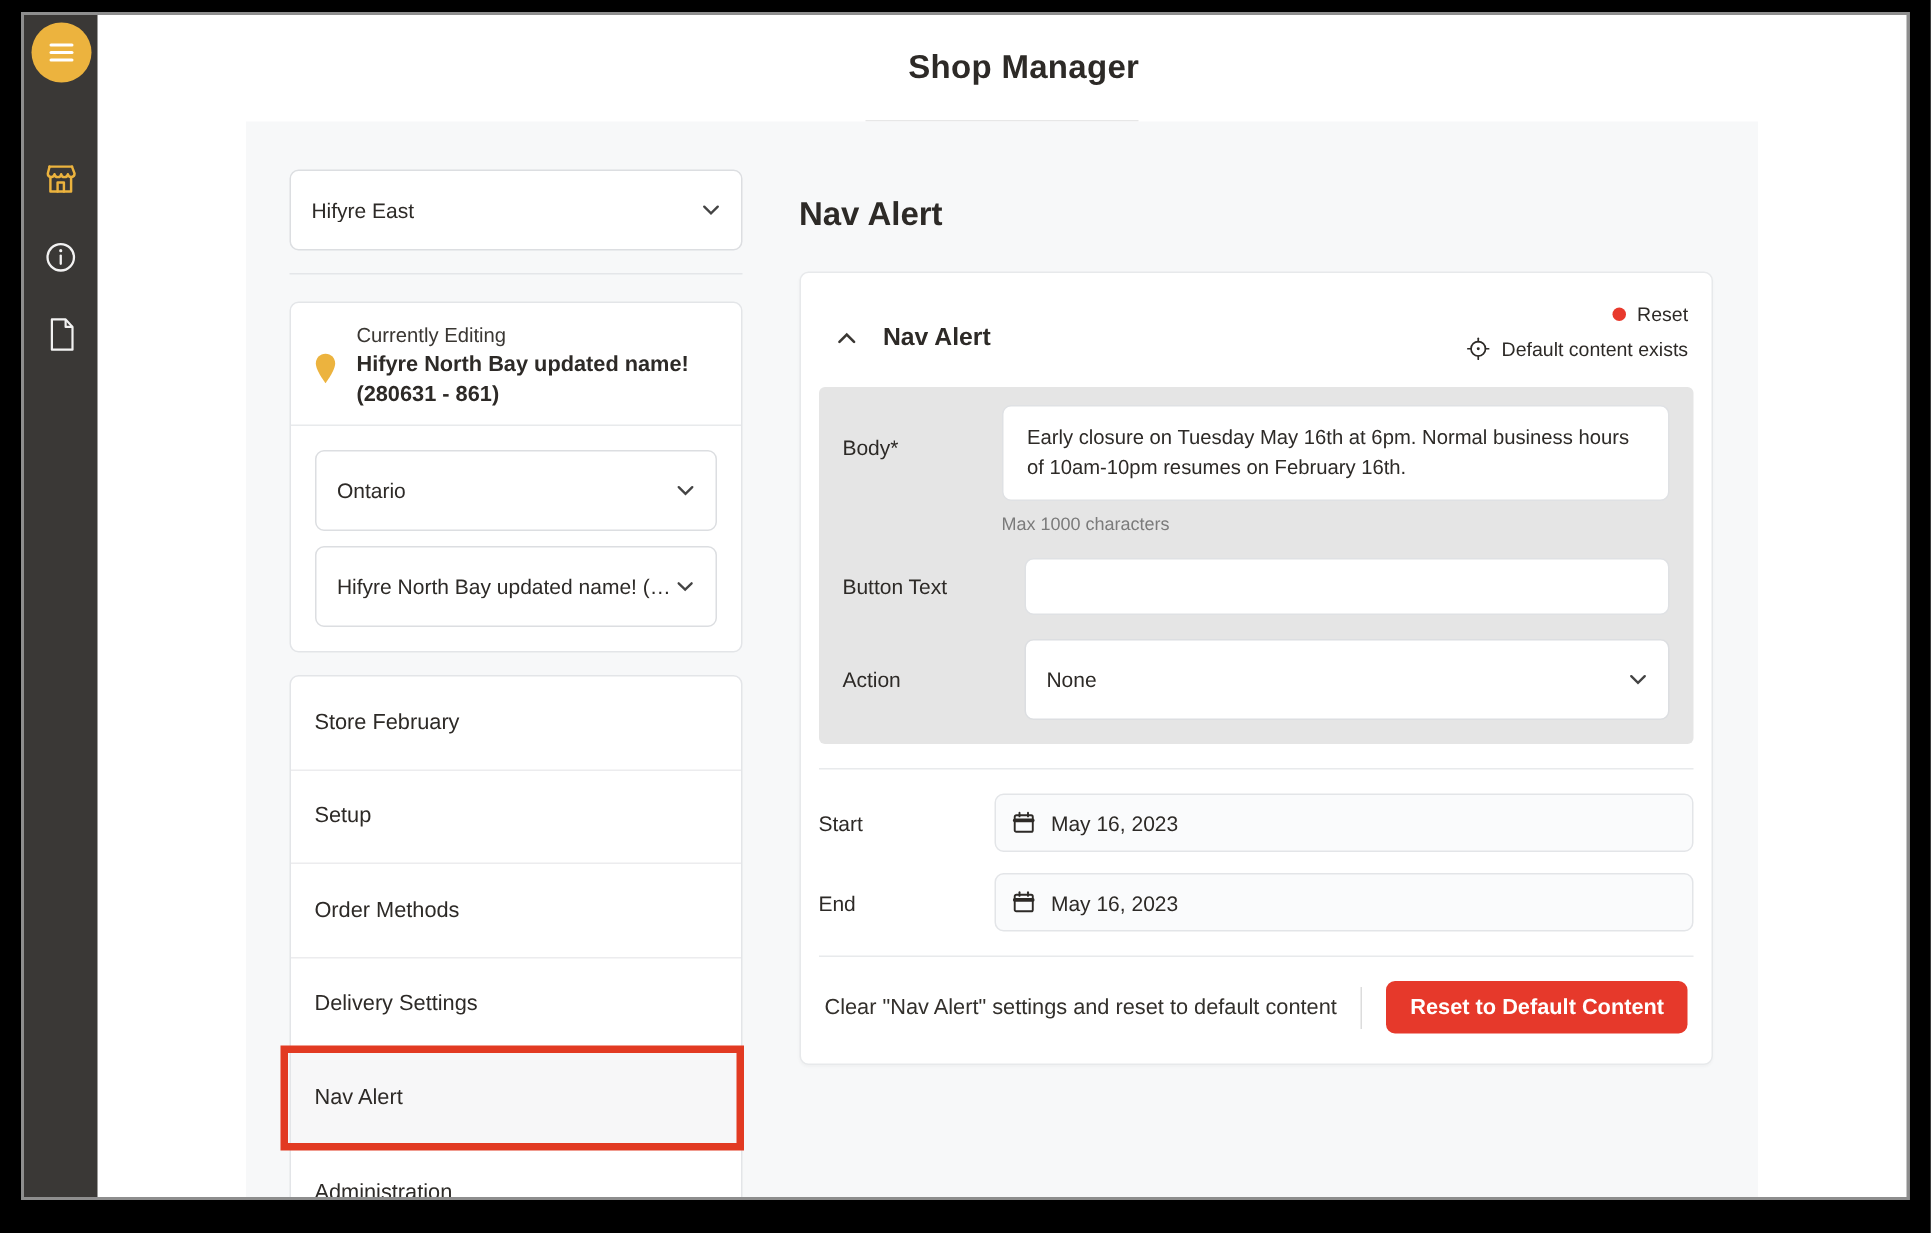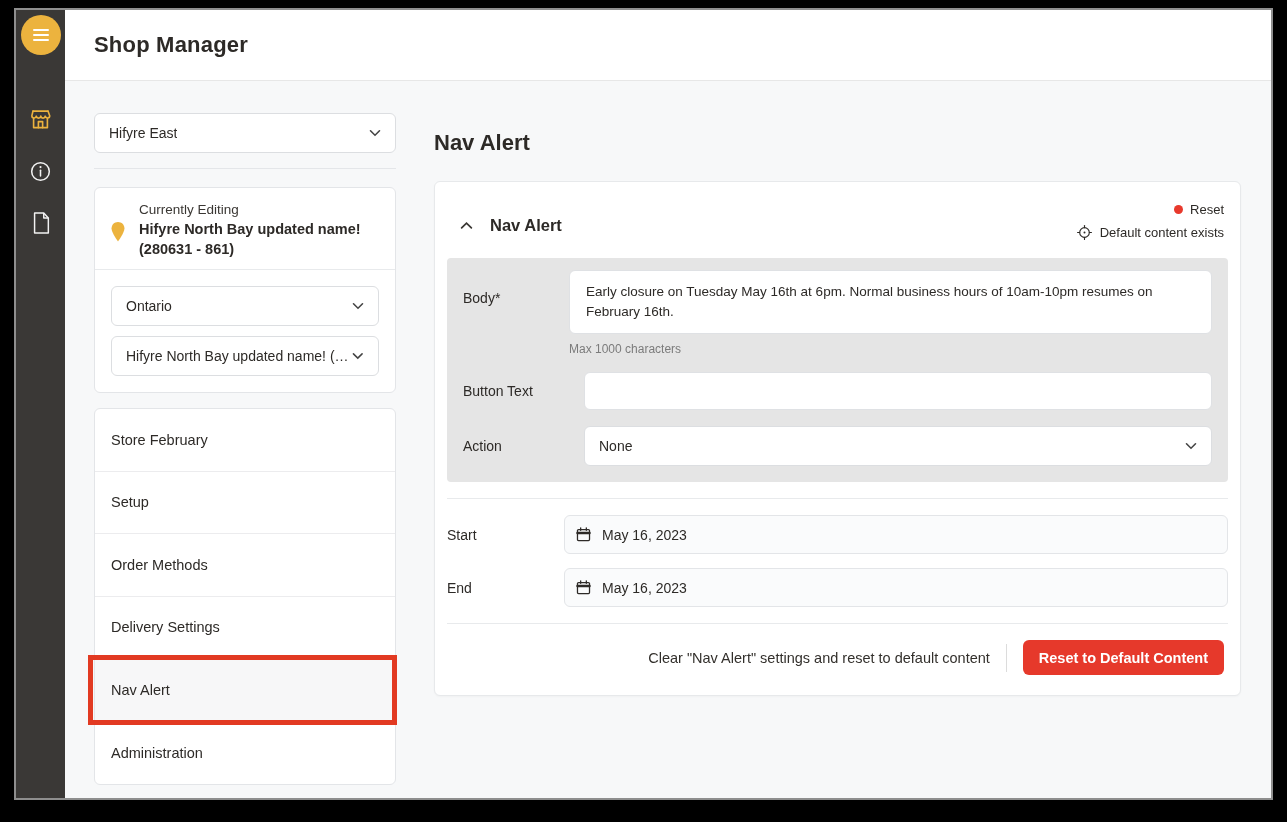--- a/index.html
+++ b/index.html
@@ -11,28 +11,28 @@
   
   .sidebar { width:49px; background:#3a3836; flex-shrink:0; display:flex; flex-direction:column; align-items:center; }
   .hamburger-btn {
     width:40px; height:40px; border-radius:50%; background:#ecb33e; margin-top:5px;
     display:flex; flex-direction:column; align-items:center; justify-content:center; gap:3px; cursor:pointer;
   }
   .hamburger-btn span { display:block; width:16px; height:2px; background:#fff; border-radius:1px; }
   .side-icons { display:flex; flex-direction:column; align-items:center; margin-top:52px; gap:28px; }
   .side-icon { width:24px; height:24px; display:flex; align-items:center; justify-content:center; cursor:pointer; }
   
-  .main-col { flex:1; display:flex; flex-direction:column; min-width:0; }
+  .main-col { flex:1; display:flex; flex-direction:column; min-width:0;align-items:center; }
   .topbar { height:71px; background:#fff; border-bottom:1px solid #e7e7e7; display:flex; align-items:center; padding-left:29px; flex-shrink:0; }
   .topbar h1 { font-size:22px; font-weight:700; color:#2d2a27; letter-spacing:.2px; }
   .content { flex:1; background:#f7f8f9; display:flex; overflow:hidden; }
   
   .left-panel { width:302px; margin-left:29px; flex-shrink:0; }
   .select {
-    background:#fff; border:1px solid #dcdee1; border-radius:6px; height:40px;
+    background:#fff; border:1px solid #dcdee1; border-radius:6px; height:54px;
     display:flex; align-items:center; justify-content:space-between;
     padding:0 14px; font-size:14px; color:#2d2a27; cursor:pointer;
   }
   .select .sel-text { white-space:nowrap; overflow:hidden; text-overflow:ellipsis; }
   .org-select { margin-top:32px; }
   .panel-divider { border:none; border-top:1px solid #e4e6e9; margin:15px 0 18px 0; }
   .card { background:#fff; border:1px solid #e3e5e8; border-radius:6px; }
   .editing-card .edit-info { display:flex; padding:14px 14px 10px 14px; }
   .pin-wrap { width:22px; padding-top:18px; flex-shrink:0; }
   .edit-texts { margin-left:8px; }

